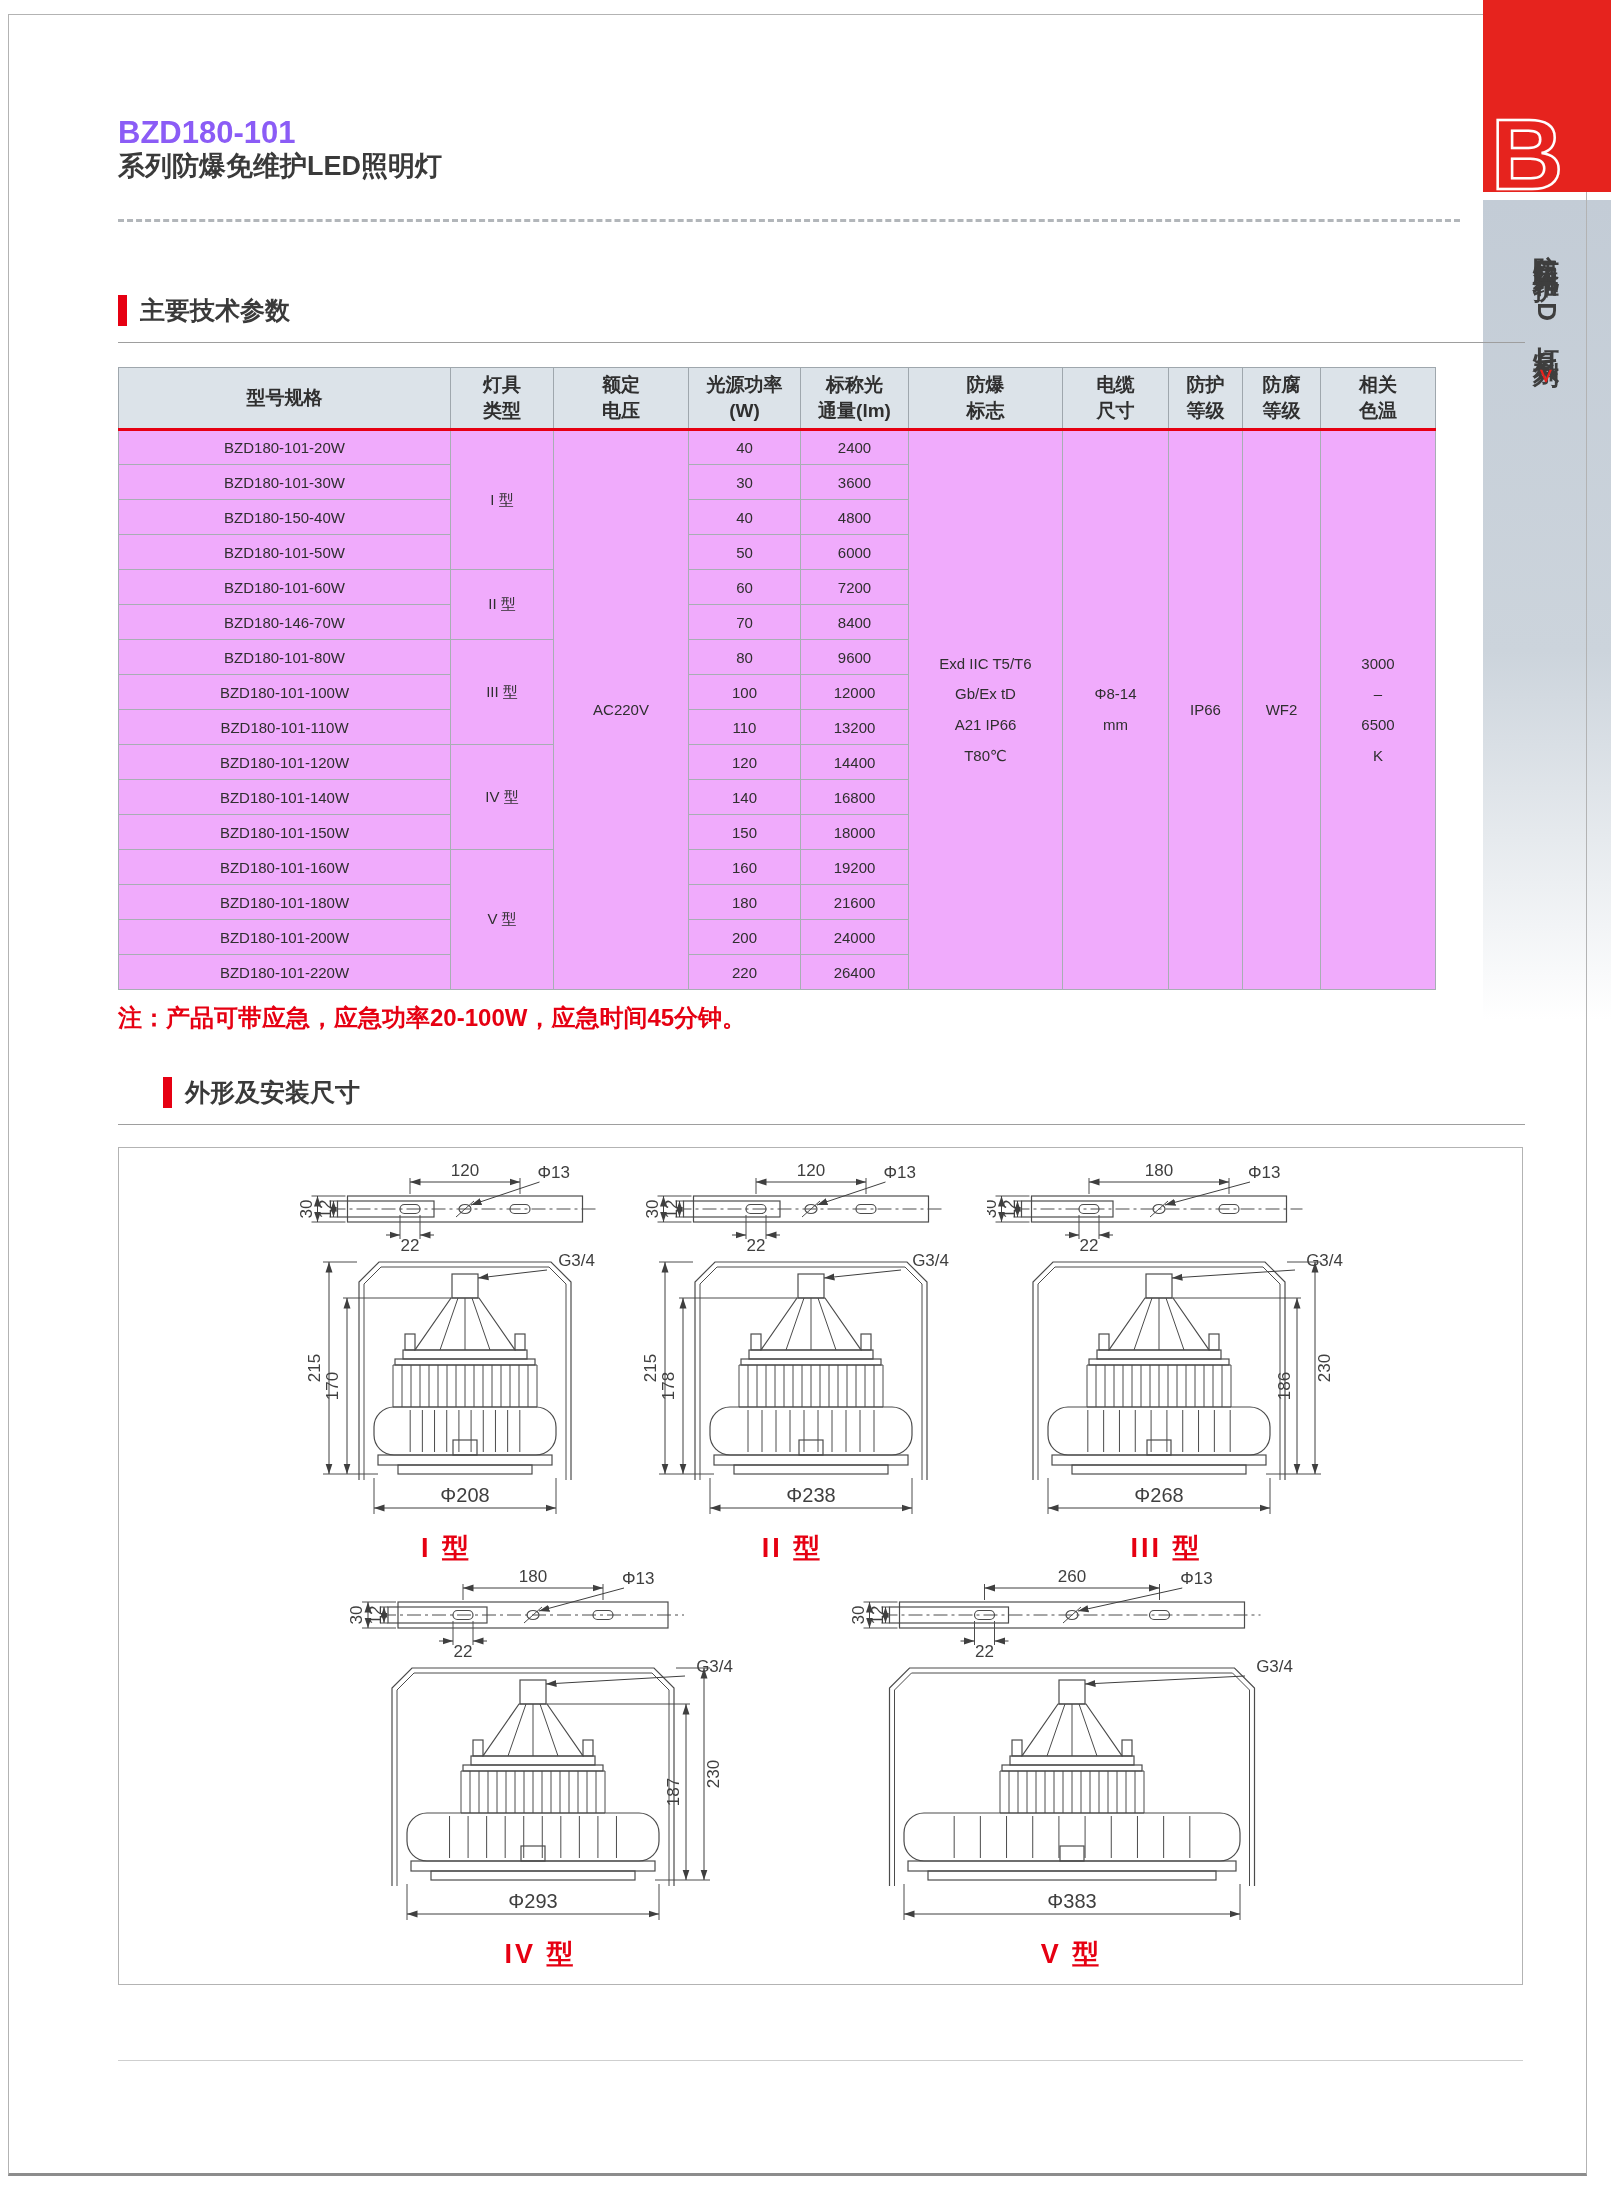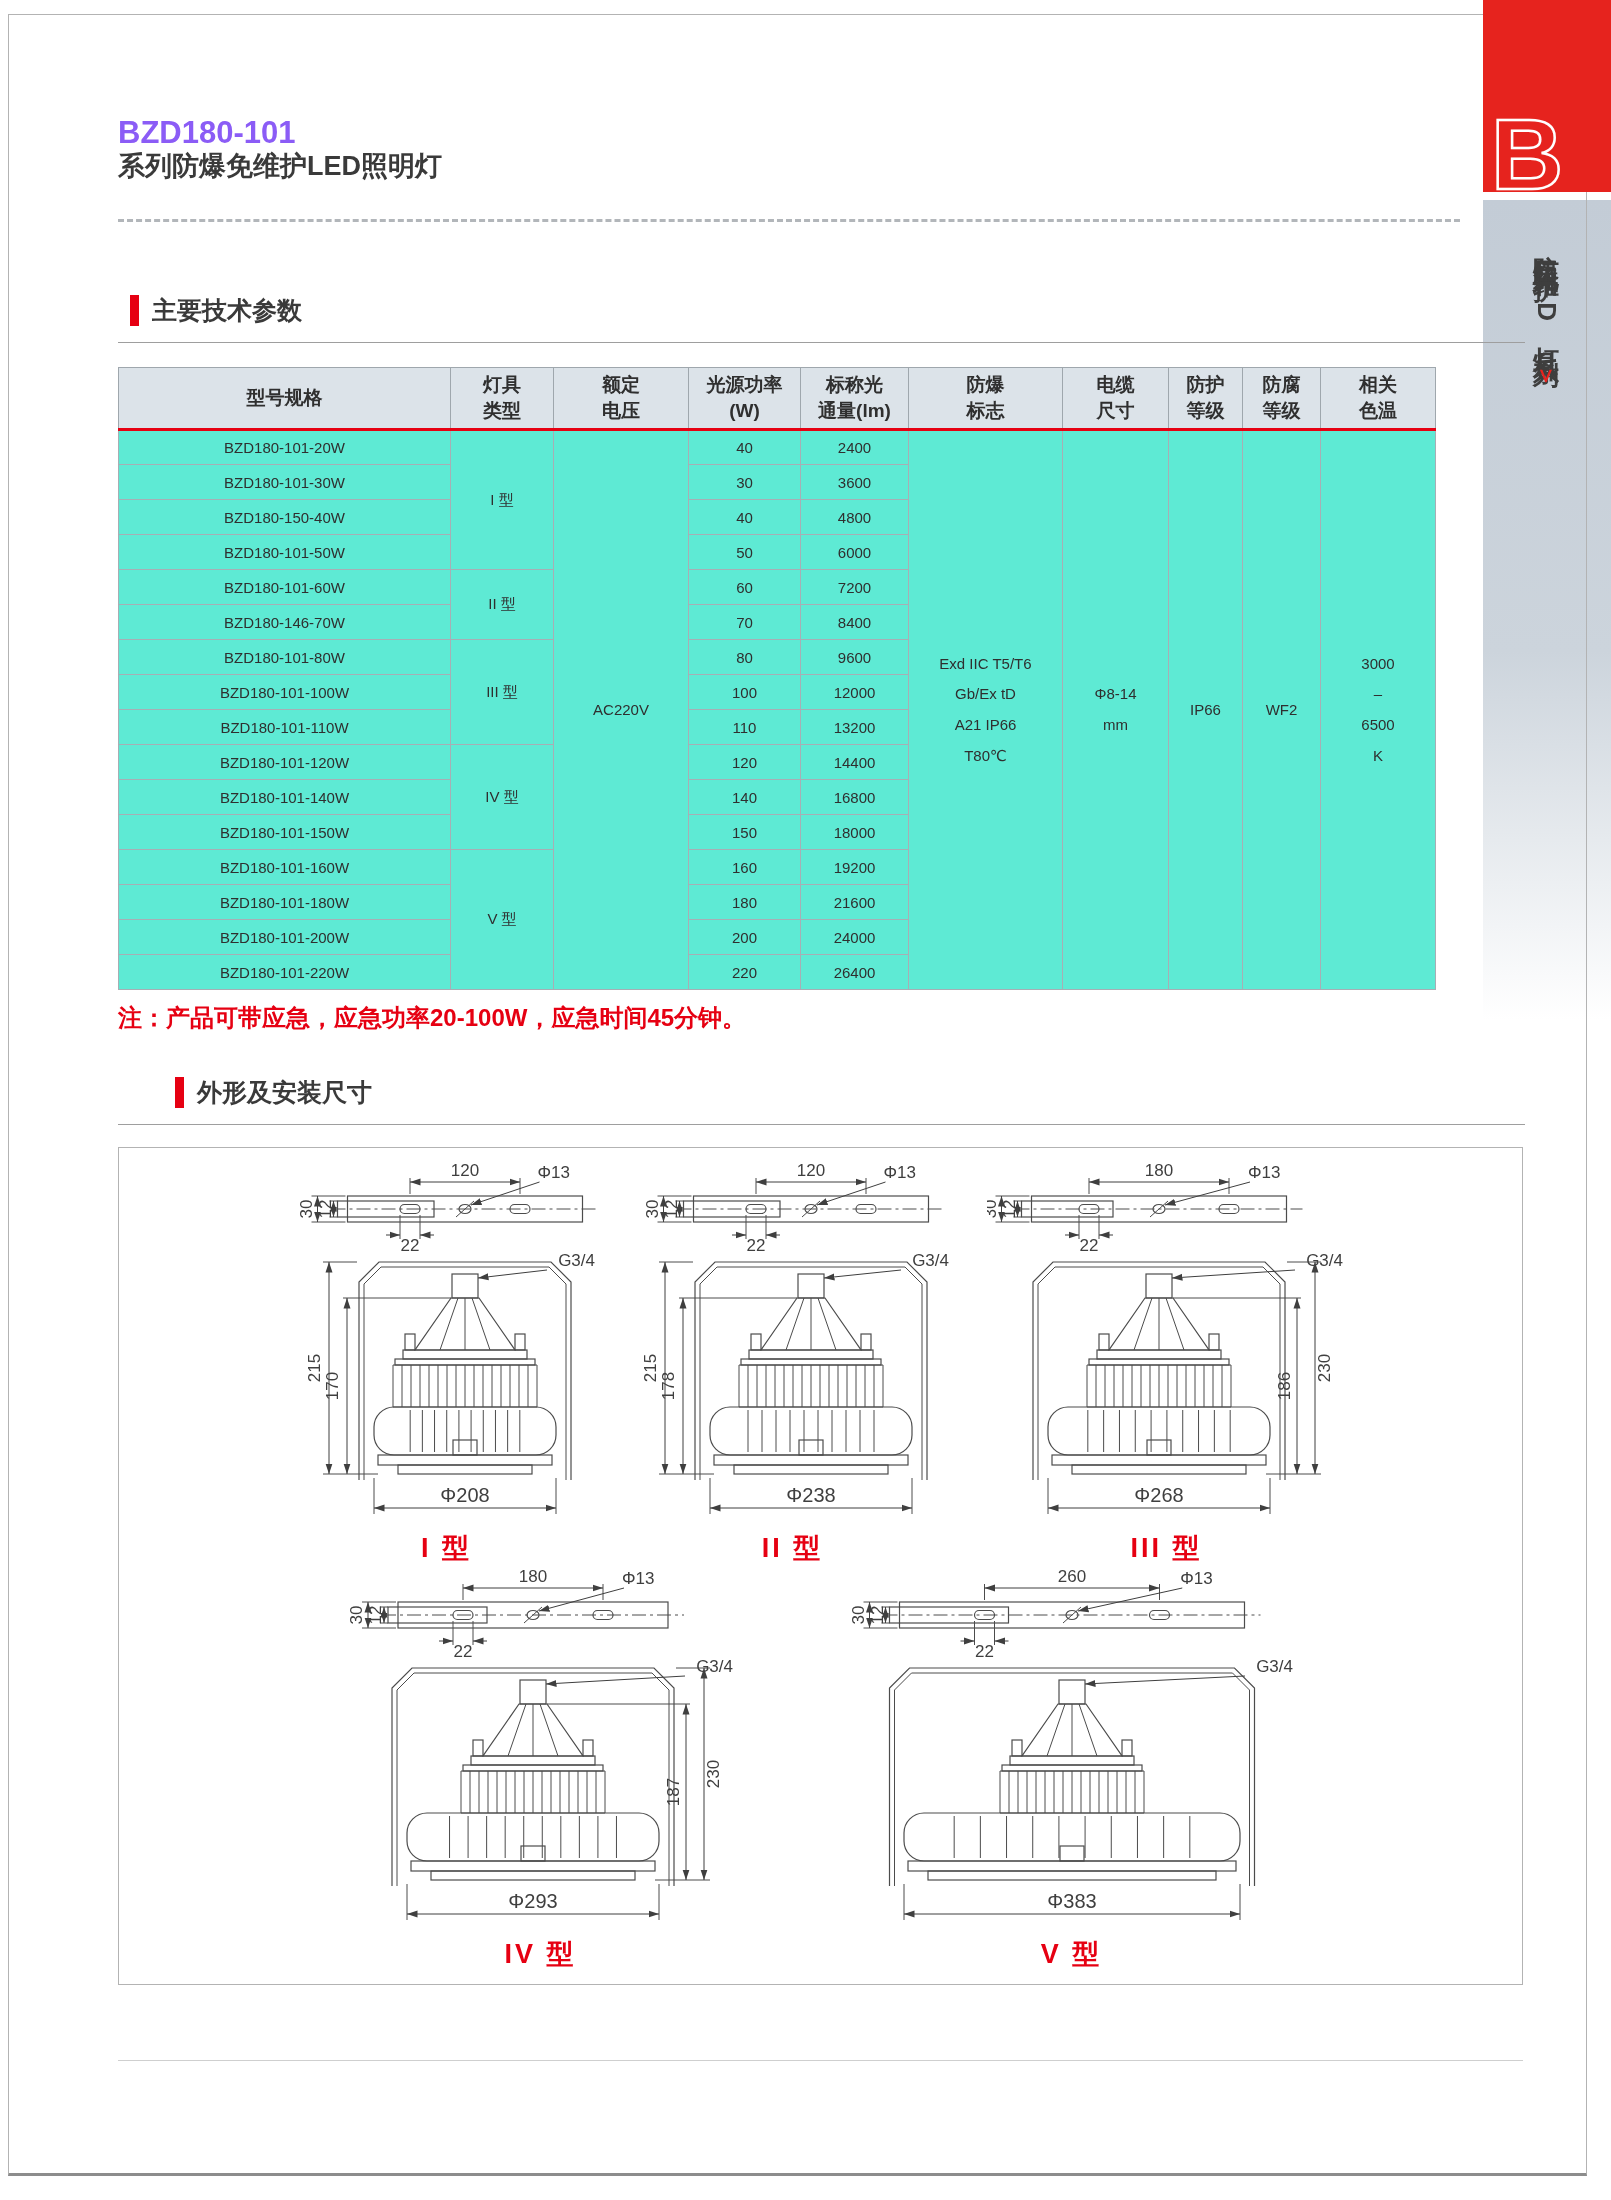--- a/index.html
+++ b/index.html
@@ -17,30 +17,30 @@
   .v-text{writing-mode:vertical-rl;text-orientation:mixed;font-size:26px;letter-spacing:5px;
        color:#3e3e3e;font-weight:bold;}
   .v-arrow{margin-top:14px;color:#e6231e;font-weight:bold;font-size:24px;transform:rotate(90deg);}
   
   .content{position:absolute;left:118px;top:0;width:1407px;z-index:2;}
   .title-block{position:absolute;top:116px;left:0;}
   .title-main{font-size:31px;font-weight:bold;color:#8b5cf6;line-height:1.1;}
   .title-sub{font-size:27px;font-weight:bold;color:#3a3a3a;line-height:1.2;margin-top:0;}
   .divider-dashed{position:absolute;top:219px;left:0;width:1342px;border-top:3px dashed #b2b6ba;}
   .sec-head{position:absolute;left:0;display:flex;align-items:center;gap:13px;
-       font-size:25px;font-weight:bold;color:#3a3a3a;margin-left:12px;}
+       font-size:25px;font-weight:bold;color:#3a3a3a;}
   .sec-head.sec1{top:294px;}
   .sec-head.sec2{top:1076px;padding-left:45px;}
   .sec-bar{width:9px;height:31px;background:#e60012;}
   .sec-line{position:absolute;left:0;width:1407px;border-top:1px solid #9e9e9e;}
   .sec-line.l1{top:342px;}
   .sec-line.l2{top:1124px;}
   
   table.spec{position:absolute;top:367px;left:0;border-collapse:collapse;width:1317px;
-       table-layout:fixed;background:#5eead4;}
+       table-layout:fixed;background:#f0abfc;}
   table.spec th{background:#dce3e9;font-weight:bold;font-size:19px;color:#2f2f2f;
        border:1px solid #9fa7ad;border-bottom:3px solid #e60012;padding:2px;height:56px;
        white-space:pre-line;line-height:1.35;}
   table.spec td{border:1px solid #a7aeb4;font-size:15px;color:#2f2f2f;text-align:center;
        height:35px;box-sizing:border-box;padding:0 3px;white-space:pre-line;}
   table.spec td.merged{line-height:2.05;}
   .note{position:absolute;top:1002px;left:0;font-size:24px;color:#e60012;font-weight:bold;}
   
   .panel{position:absolute;top:1147px;left:0;width:1405px;height:838px;border:1px solid #b3b3b3;
        box-sizing:border-box;background:#fff;}

